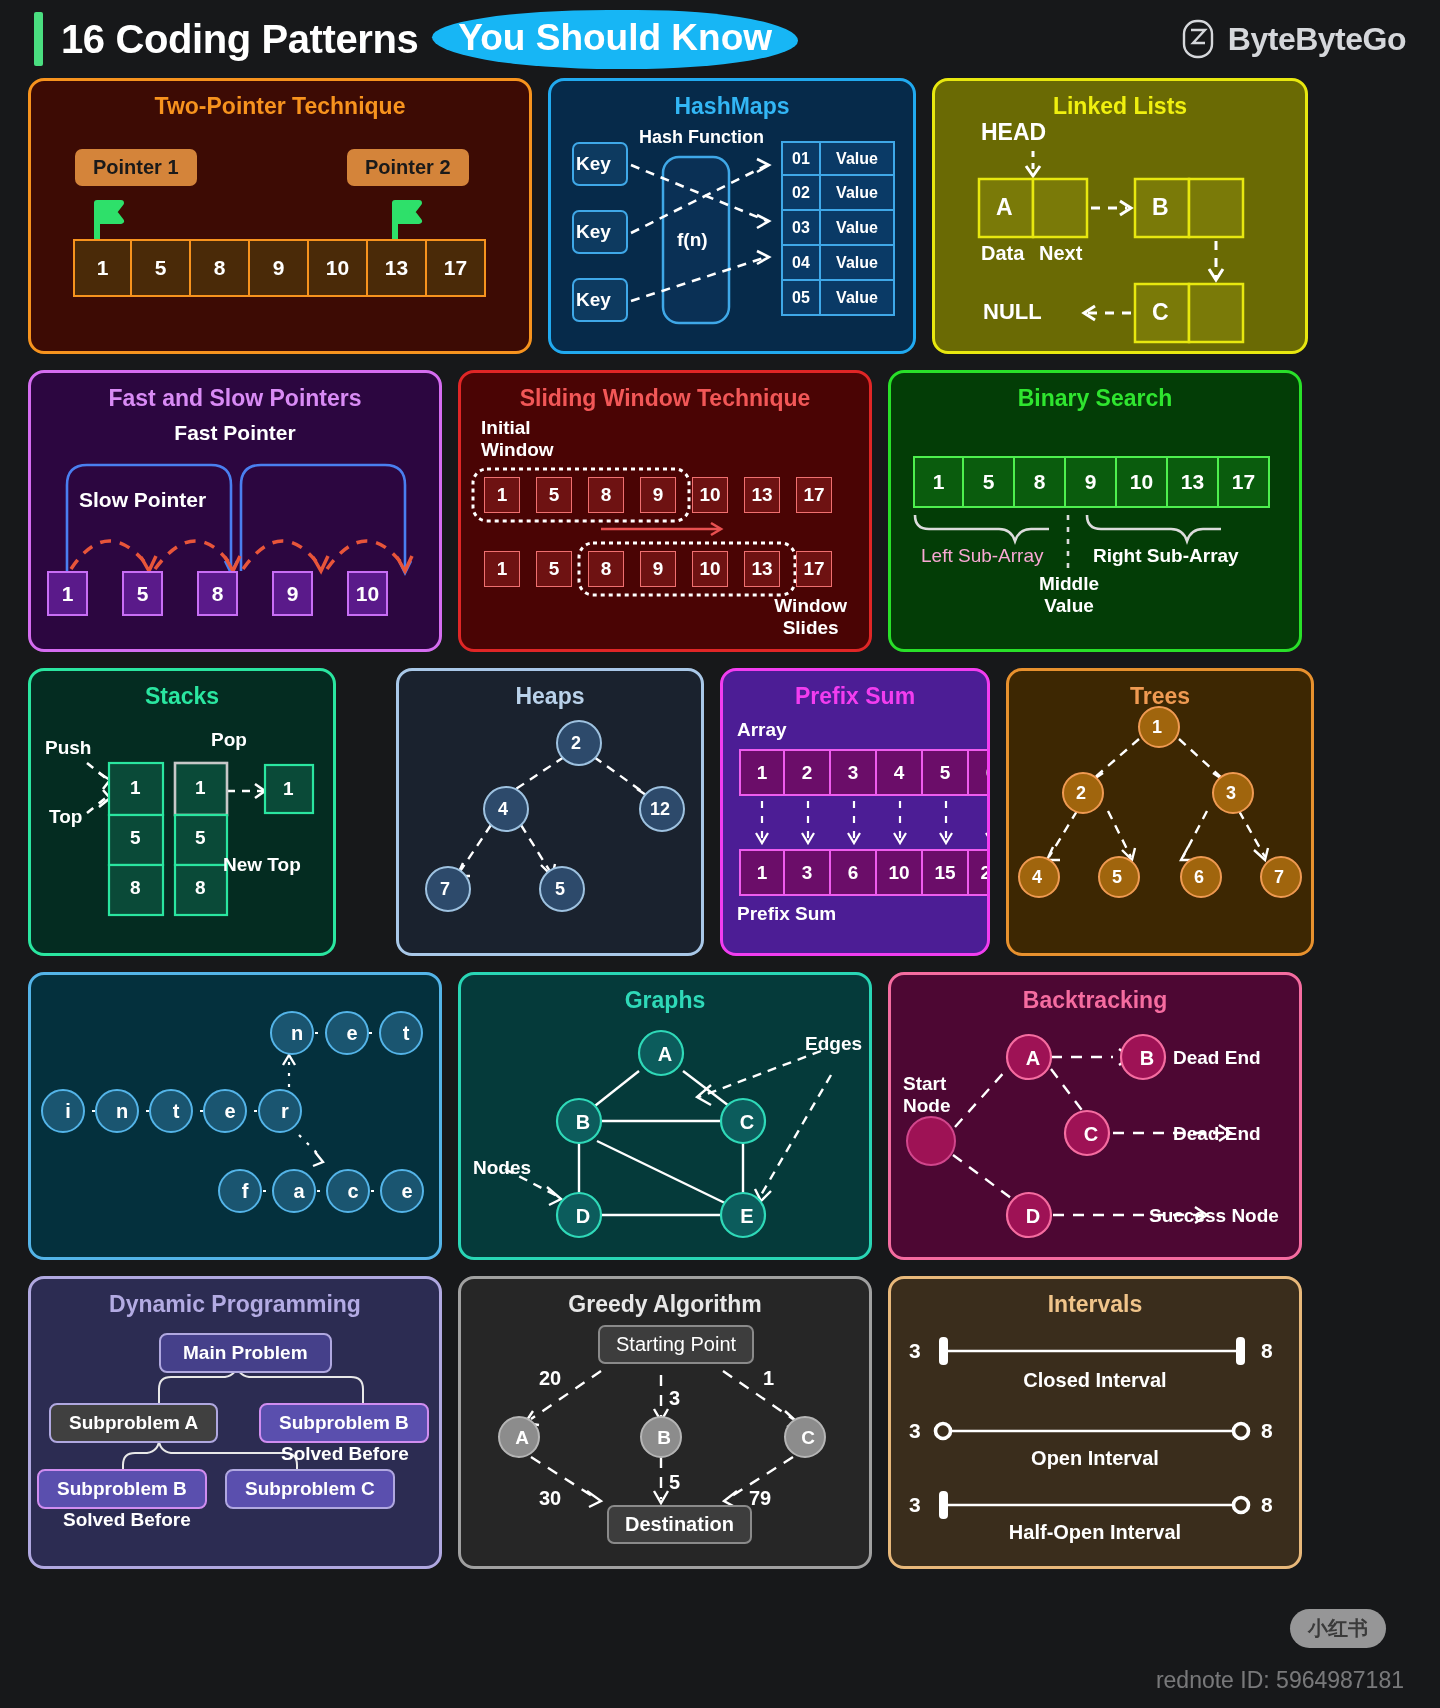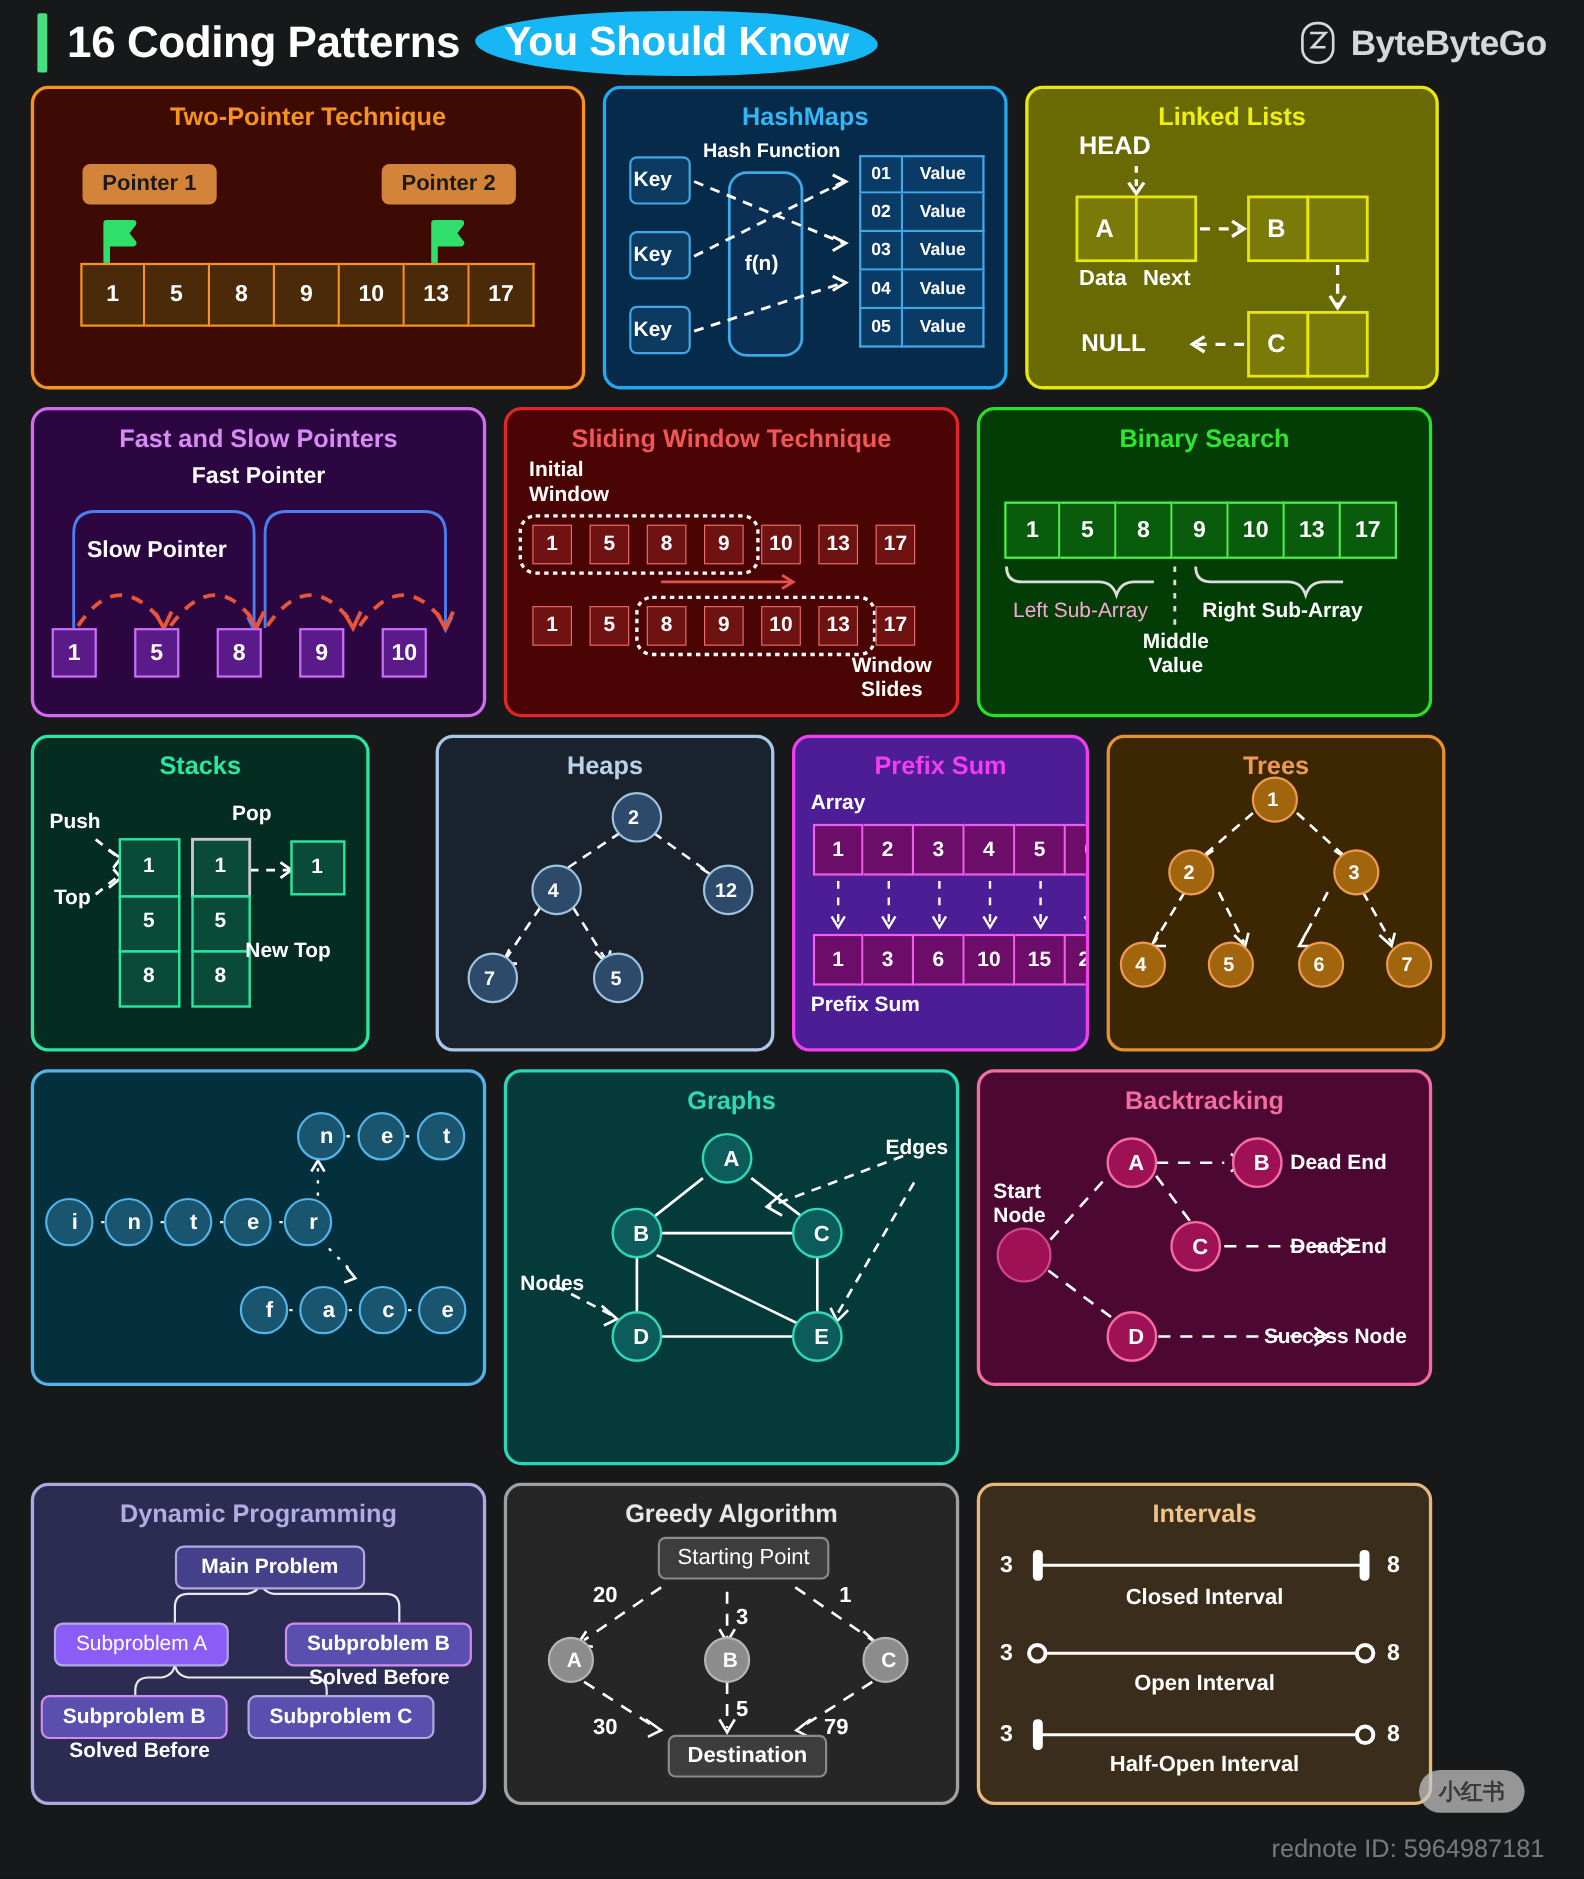--- a/index.html
+++ b/index.html
@@ -56,21 +56,21 @@
   .p-hp { width: 308px; height: 288px; background:#1a222e; border-color:#a9c8e8;margin-left:44px; }
   .p-hp .ptitle { color:#b9d2ea; }
   .p-ps { width: 270px; height: 288px; background:#4c1d95; border-color:#f23df0; }
   .p-ps .ptitle { color:#f23df0; }
   .p-tr { width: 308px; height: 288px; background:#3d2702; border-color:#e8912e; }
   .p-tr .ptitle { color:#ef9a52; }
 
   
   .p-tri { width: 414px; height: 288px; background:#04303d; border-color:#54b4e8; }
   .p-tri .ptitle { color:#6bc4ef; }
-  .p-gr { width: 414px; height: 360px; background:#053a3a; border-color:#29d6b5; }
+  .p-gr { width: 414px; height: 288px; background:#053a3a; border-color:#29d6b5; }
   .p-gr .ptitle { color:#2fd9b8; }
   .p-bt { width: 414px; height: 288px; background:#4d0733; border-color:#f56ca0; }
   .p-bt .ptitle { color:#f56ca0; }
 
   
   .p-dp { width: 414px; height: 293px; background:#2c2c52; border-color:#b0a8e0; }
   .p-dp .ptitle { color:#b3abe3; }
   .p-ga { width: 414px; height: 293px; background:#262626; border-color:#a0a0a0; }
   .p-ga .ptitle { color:#e8e8e8; }
   .p-iv { width: 414px; height: 293px; background:#3a2d1c; border-color:#e8b87a; }
@@ -590,21 +590,21 @@
       <div class="ptitle">Dynamic Programming</div>
       <svg width="414" height="293">
         <g fill="none" stroke="#e8e8e8" stroke-width="2">
           <path d="M206 84 Q206 96 194 98 L140 98 Q128 98 128 110 L128 124"></path>
           <path d="M206 84 Q206 96 218 98 L320 98 Q332 98 332 110 L332 124"></path>
           <path d="M128 160 Q128 172 116 174 L104 174 Q92 174 92 186 L92 190"></path>
           <path d="M128 160 Q128 172 140 174 L254 174 Q266 174 266 186 L266 190"></path>
         </g>
       </svg>
       <div style="position:absolute;left:128px;top:54px;background:#45408a;border:2px solid #b0a8e0;border-radius:8px;color:#fff;font-size:19px;font-weight:700;padding:7px 22px;">Main Problem</div>
-      <div style="position:absolute;left:18px;top:124px;background:#8b5cf6;border:2px solid #b0a8e0;border-radius:8px;color:#fff;font-size:19px;font-weight:400;padding:7px 18px;">Subproblem A</div>
+      <div style="position:absolute;left:18px;top:124px;background:#404040;border:2px solid #b0a8e0;border-radius:8px;color:#fff;font-size:19px;font-weight:700;padding:7px 18px;">Subproblem A</div>
       <div style="position:absolute;left:228px;top:124px;background:#5a4fae;border:2px solid #d08df0;border-radius:8px;color:#fff;font-size:19px;font-weight:700;padding:7px 18px;">Subproblem B</div>
       <div style="position:absolute;left:250px;top:164px;color:#fff;font-size:19px;font-weight:700;">Solved Before</div>
       <div style="position:absolute;left:6px;top:190px;background:#5a4fae;border:2px solid #d08df0;border-radius:8px;color:#fff;font-size:19px;font-weight:700;padding:7px 18px;">Subproblem B</div>
       <div style="position:absolute;left:194px;top:190px;background:#5a4fae;border:2px solid #b0a8e0;border-radius:8px;color:#fff;font-size:19px;font-weight:700;padding:7px 18px;">Subproblem C</div>
       <div style="position:absolute;left:32px;top:230px;color:#fff;font-size:19px;font-weight:700;">Solved Before</div>
     </div>
 
     <div class="panel p-ga">
       <div class="ptitle">Greedy Algorithm</div>
       <div style="position:absolute;left:137px;top:46px;background:#3d3d3d;border:2px solid #8a8a8a;border-radius:7px;color:#fff;font-size:20px;font-weight:400;padding:6px 16px;">Starting Point</div>

